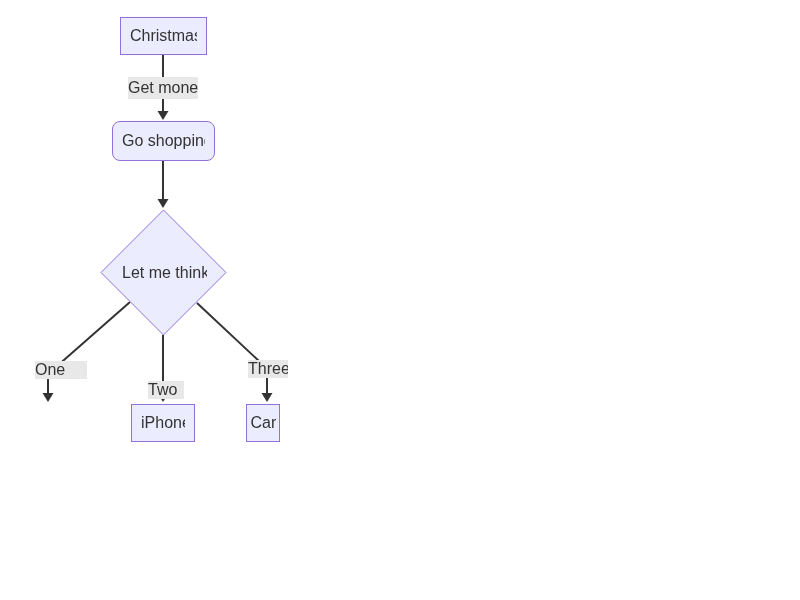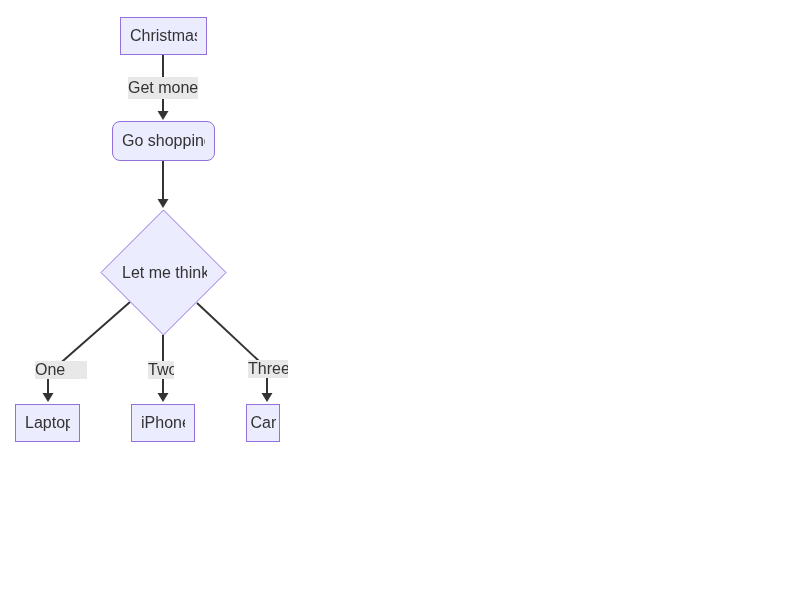--- a/index.html
+++ b/index.html
@@ -71,30 +71,27 @@
   <div class="node" style="left:120px;top:17px;width:87px;height:38px">
     <div class="lbl" style="width:67px">Christmas</div>
   </div>
 
   <div class="node rounded" style="left:112px;top:121px;width:103px;height:40px">
     <div class="lbl" style="width:83px">Go shopping</div>
   </div>
 
   <div class="dlabel" style="left:122px;top:263px;width:85px;height:19px;line-height:19px">Let me think</div>
 
-  <div class="node" style="left:15px;top:404px;width:65px;height:38px">
-    <div class="lbl" style="width:45px">Laptop</div>
-  </div>
 
   <div class="node" style="left:131px;top:404px;width:64px;height:38px">
     <div class="lbl" style="width:44px">iPhone</div>
   </div>
 
   <div class="node" style="left:246px;top:404px;width:34px;height:38px">
     <div class="lbl" style="width:25px">Car</div>
   </div>
 
   <div class="elabel" style="left:128px;top:77px;width:70px;height:22px;line-height:22px">Get money</div>
   <div class="elabel" style="left:35px;top:361px;width:52px;height:18px;line-height:18px">One</div>
-  <div class="elabel" style="left:148px;top:361px;width:26px;height:18px;line-height:18px">Two</div>
+  <div class="elabel" style="left:148px;top:381px;width:36px;height:18px;line-height:18px">Two</div>
   <div class="elabel" style="left:248px;top:360px;width:40px;height:18px;line-height:18px">Three</div>
 
 </div>
 
 </body></html>

